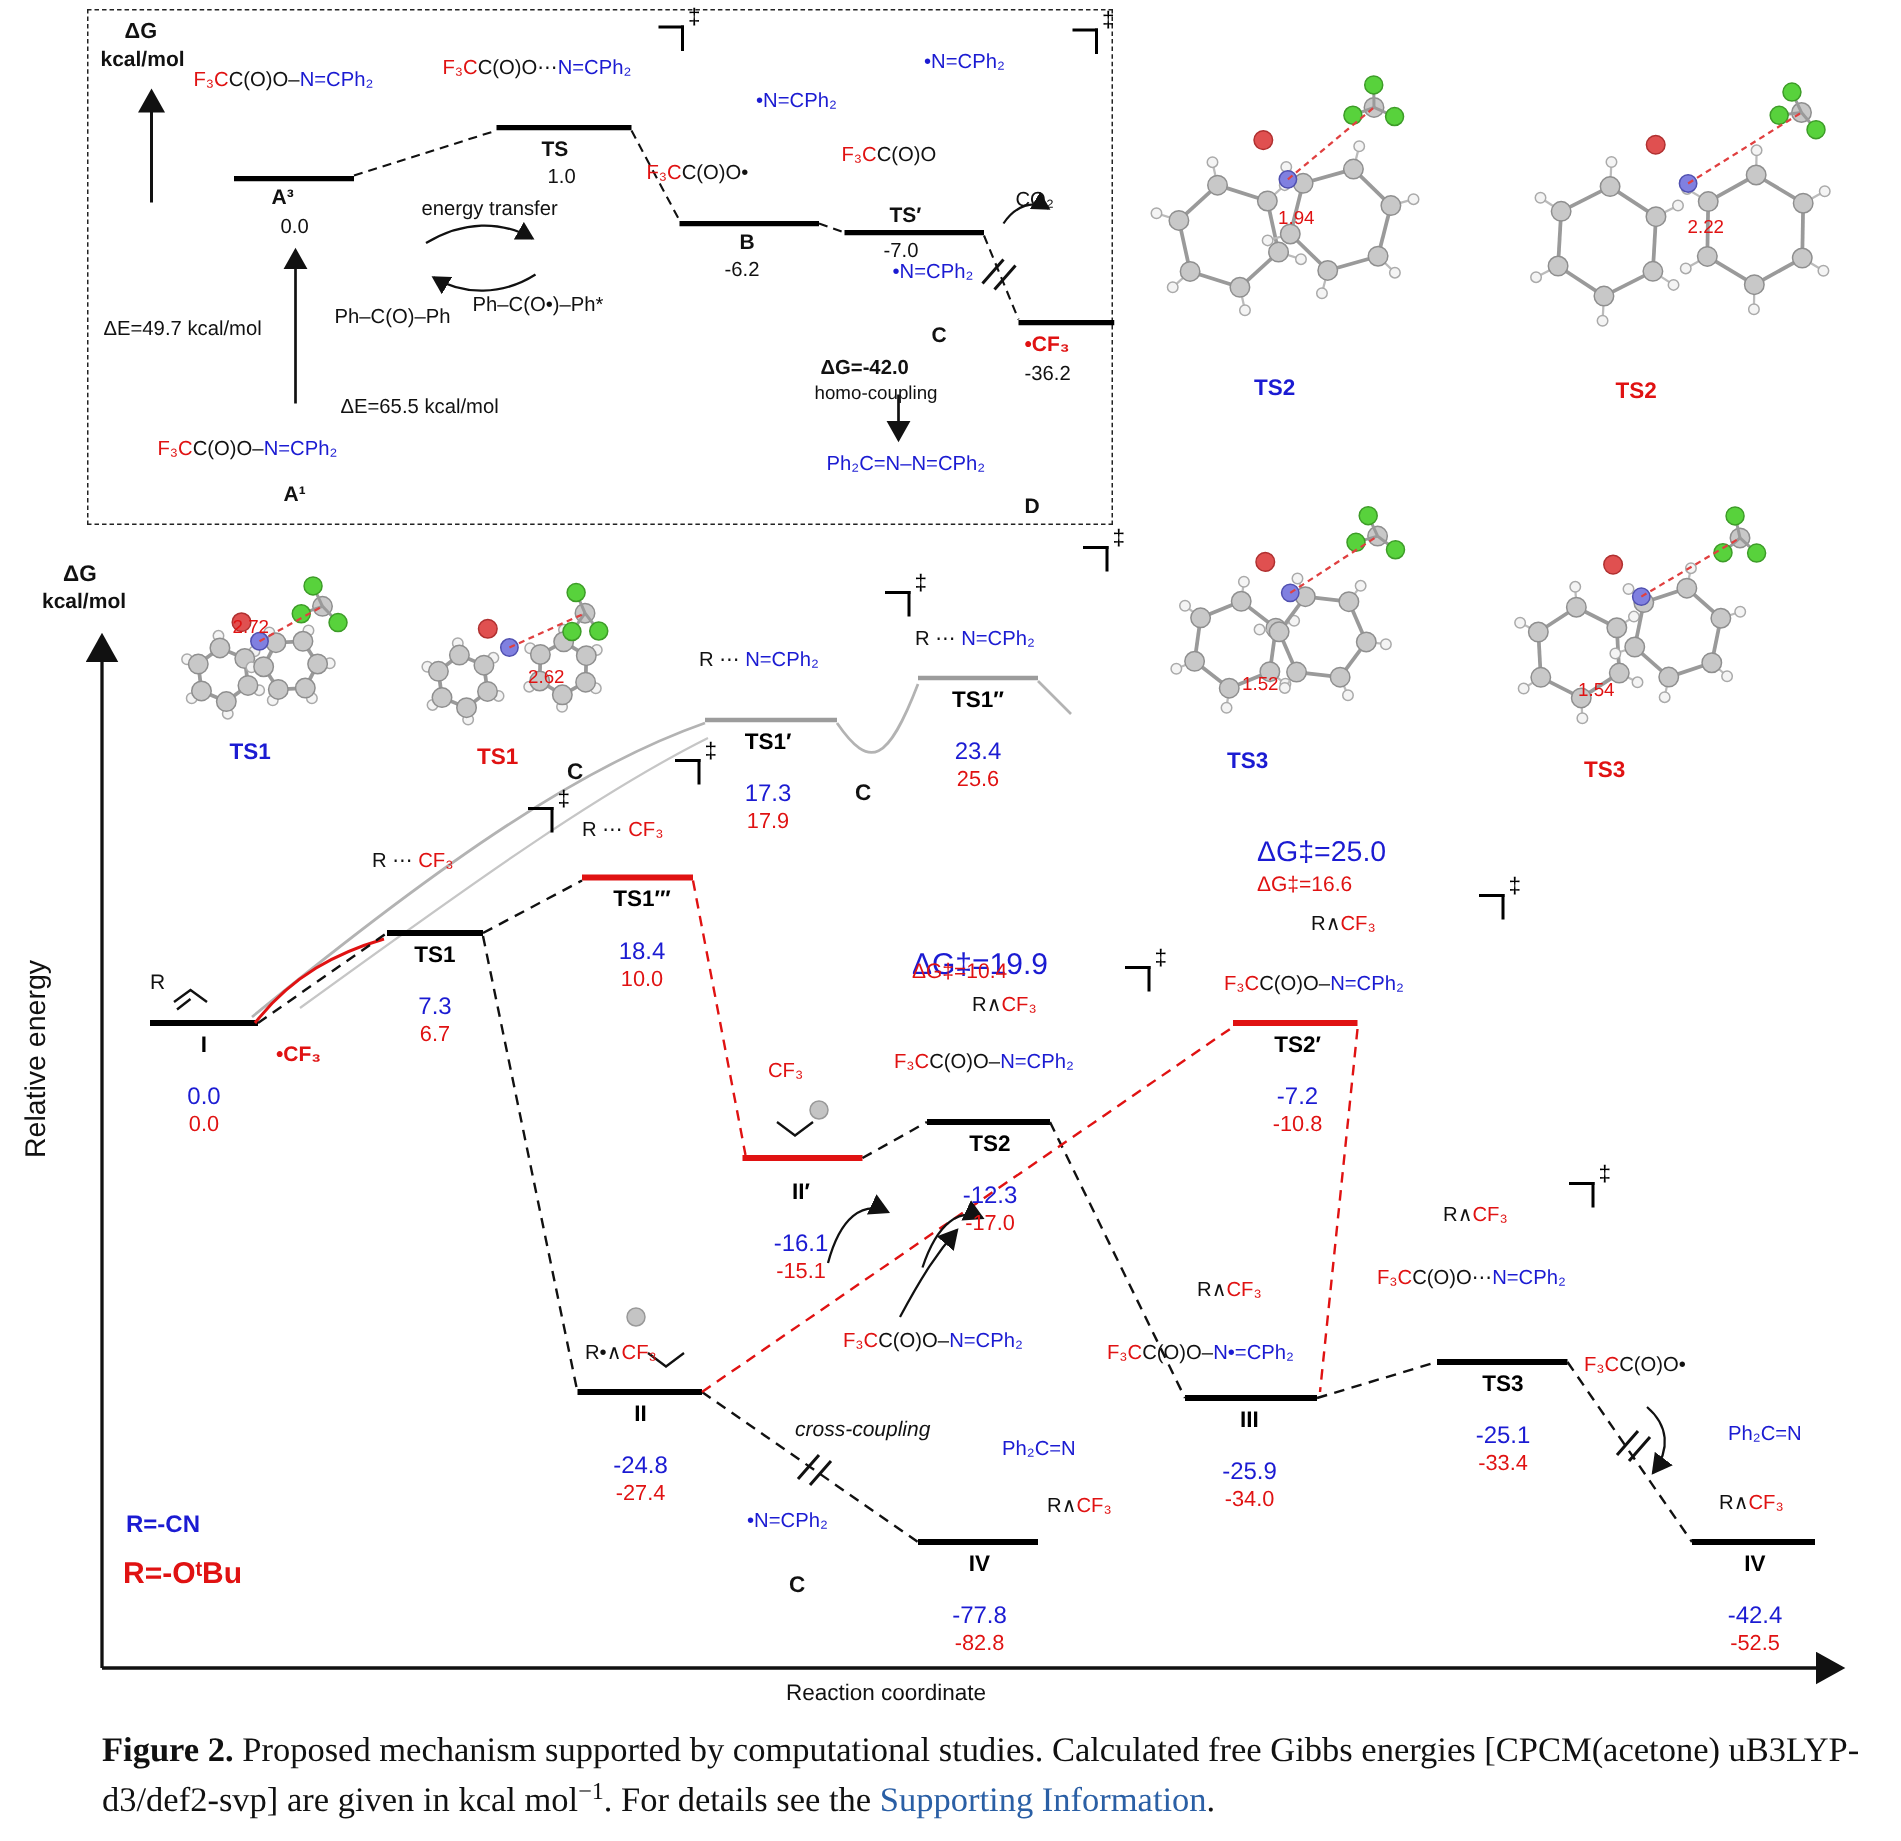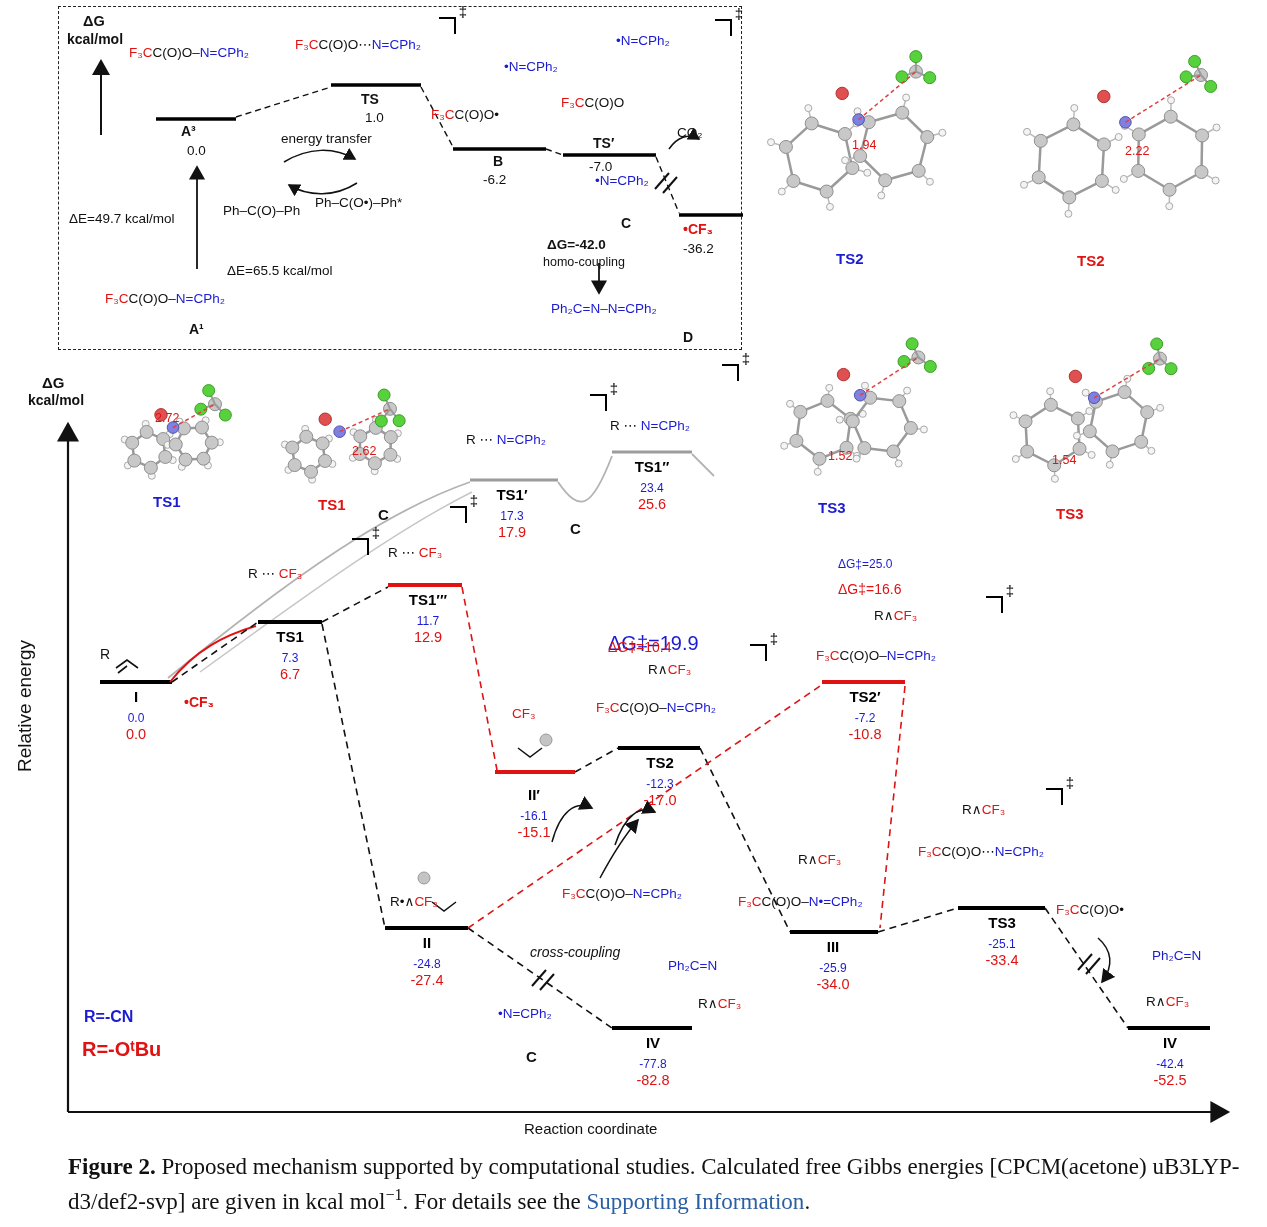--- a/index.html
+++ b/index.html
@@ -8,21 +8,21 @@
         font-family:"Liberation Sans",sans-serif;color:#111;}
   .abs{position:absolute;}
   .L{position:absolute;white-space:nowrap;font-size:13.5px;line-height:1.15;}
   .b{font-weight:700;}
   .it{font-style:italic;}
   .blue{color:var(--blue);}
   .red{color:var(--red);}
   .fr-r{color:var(--red);} .fr-b{color:var(--blue);} .fr-k{color:#111;}
   .station{position:absolute;text-align:center;}
   .station .nm{font-weight:700;font-size:15px;color:#000;}
-  .station .eb{font-size:12px;color:var(--blue);margin-top:6px;}
+  .station .eb{font-size:16px;color:var(--blue);margin-top:18px;}
   .station .er{font-size:14.5px;color:var(--red);margin-top:1px;}
   .corner{position:absolute;width:15px;height:15px;border-top:2.4px solid #000;border-right:2.4px solid #000;}
   .corner b{position:absolute;right:-13px;top:-16px;font-weight:400;font-size:15px;color:#000;}
   .inset{position:absolute;left:58px;top:6px;width:684px;height:344px;border:1.6px dashed #222;box-sizing:border-box;}
   .model{position:absolute;}
   .mlabel{position:absolute;font-weight:700;font-size:15px;}
   .dist{position:absolute;font-size:12.5px;color:var(--red);}
   .vlabel{position:absolute;writing-mode:vertical-rl;transform:rotate(180deg);font-size:19px;color:#111;}
   .caption{position:absolute;left:36px;top:1150px;width:1202px;font-family:"Liberation Serif",serif;
            font-size:23px;line-height:1.45;color:#111;margin-left:32px;}
@@ -588,22 +588,22 @@
     <div class="eb">17.3</div>
     <div class="er">17.9</div>
   </div>
   <div class="station" style="left:606px;top:458px;width:92px">
     <div class="nm">TS1′′</div>
     <div class="eb">23.4</div>
     <div class="er">25.6</div>
   </div>
   <div class="station" style="left:384px;top:591px;width:88px">
     <div class="nm">TS1′′′</div>
-    <div class="eb">11.7</div>
-    <div class="er">12.9</div>
+    <div class="eb">18.4</div>
+    <div class="er">10.0</div>
   </div>
   <div class="station" style="left:492px;top:786px;width:84px">
     <div class="nm">II′</div>
     <div class="eb">-16.1</div>
     <div class="er">-15.1</div>
   </div>
   <div class="station" style="left:616px;top:754px;width:88px">
     <div class="nm">TS2</div>
     <div class="eb">-12.3</div>
     <div class="er">-17.0</div>
@@ -668,21 +668,21 @@
   <span class="L" style="left:512px;top:706px"><span class="fr-r">CF₃</span></span>
 
   <span class="L blue" style="left:608px;top:632px;font-size:20px">ΔG‡=19.9</span>
   <span class="L red" style="left:608px;top:639px;font-size:14px">ΔG‡=10.4</span>
   <span class="L" style="left:648px;top:662px"><span class="fr-k">R</span><span class="fr-k">∧</span><span class="fr-r">CF₃</span></span>
   <span class="L" style="left:596px;top:700px"><span class="fr-r">F₃C</span><span class="fr-k">C(O)O–</span><span class="fr-b">N=CPh₂</span></span>
   <span class="corner" style="left:750px;top:644px">
       <b>‡</b>
     </span>
 
-  <span class="L blue" style="left:838px;top:558px;font-size:12px">ΔG‡=25.0</span>
+  <span class="L blue" style="left:838px;top:558px;font-size:19px">ΔG‡=25.0</span>
   <span class="L red" style="left:838px;top:581px;font-size:14px">ΔG‡=16.6</span>
   <span class="L" style="left:874px;top:608px"><span class="fr-k">R</span><span class="fr-k">∧</span><span class="fr-r">CF₃</span></span>
   <span class="L" style="left:816px;top:648px"><span class="fr-r">F₃C</span><span class="fr-k">C(O)O–</span><span class="fr-b">N=CPh₂</span></span>
   <span class="corner" style="left:986px;top:596px">
       <b>‡</b>
     </span>
 
   <span class="L" style="left:390px;top:894px"><span class="fr-k">R•</span><span class="fr-k">∧</span><span class="fr-r">CF₃</span></span>
   <span class="L it" style="left:530px;top:944px;font-size:14px">cross-coupling</span>
   <span class="L" style="left:562px;top:886px"><span class="fr-r">F₃C</span><span class="fr-k">C(O)O–</span><span class="fr-b">N=CPh₂</span></span>

